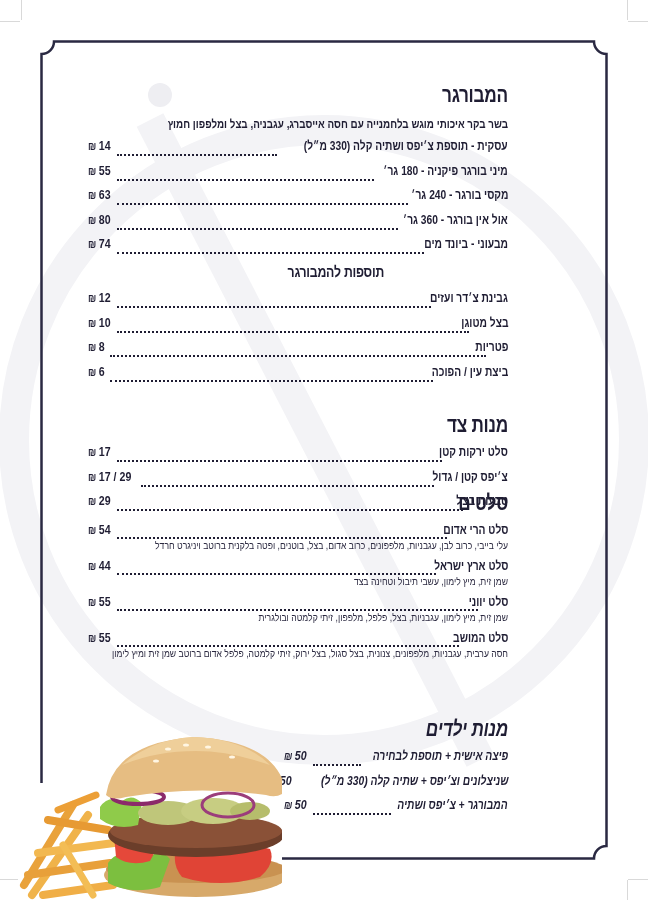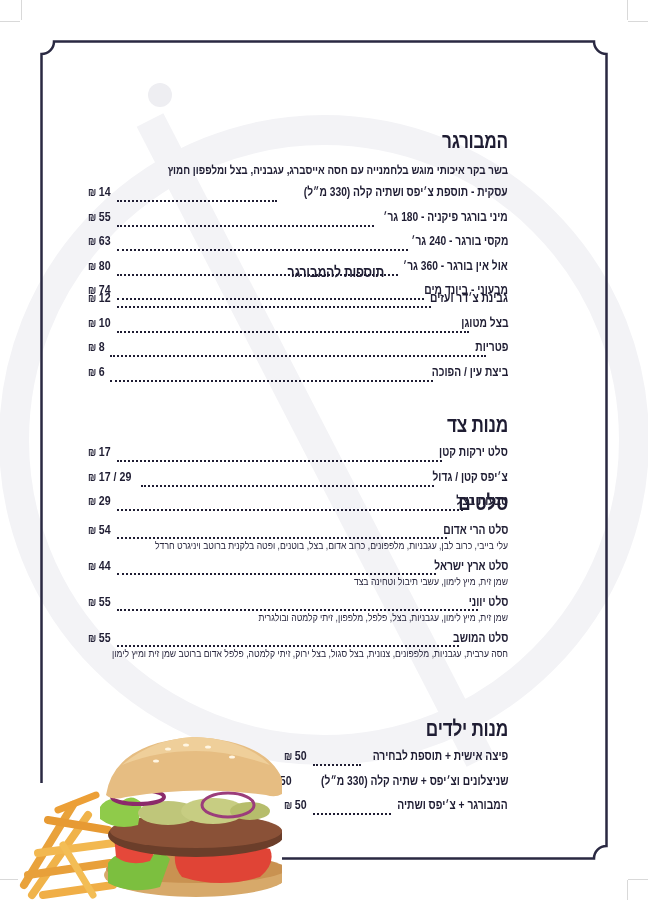--- a/index.html
+++ b/index.html
@@ -90,21 +90,21 @@
 <div class="crop" style="left:628px;top:879px;width:20px;height:1px;"></div>
 
 <div class="frame">
   <svg width="568" height="820" viewBox="0 0 568 820">
     <path d="M14 1.5 H554 A12.5 12.5 0 0 0 566.5 14 V806 A12.5 12.5 0 0 0 554 818.5 H14 A12.5 12.5 0 0 0 1.5 806 V14 A12.5 12.5 0 0 0 14 1.5 Z" fill="none" stroke="#2a2942" stroke-width="2.5"></path>
   </svg>
 </div>
 
 <div class="content">
 
-  <div class="section" style="top:2px;margin-top:46px;">
+  <div class="section" style="top:2px;">
     <div class="section-title">המבורגר</div>
     <div class="intro" style="margin-top:8px;">בשר בקר איכותי מוגש בלחמנייה עם חסה אייסברג, עגבניה, בצל ומלפפון חמוץ</div>
     <div style="margin-top:4px;">
       <div class="row">
         <span class="name">עסקית - תוספת צ׳יפס ושתיה קלה (330 מ״ל)</span>
         <span class="dots"></span>
         <span class="price"><span class="shekel">₪</span><span>14</span></span>
       </div>
       <div class="row">
         <span class="name">מיני בורגר פיקניה - 180 גר׳</span>
@@ -200,21 +200,21 @@
       <div class="row">
         <span class="name">סלט המושב</span>
         <span class="dots"></span>
         <span class="price"><span class="shekel">₪</span><span>55</span></span>
       </div>
       <div class="desc">חסה ערבית, עגבניות, מלפפונים, צנונית, בצל סגול, בצל ירוק, זיתי קלמטה, פלפל אדום ברוטב שמן זית ומיץ לימון</div>
     </div>
   </div>
 </div>
 
-<div class="section" style="left:284px; top:716px; width:224px;">
+<div class="section" style="left:284px; top:716px; width:224px;font-style:italic;">
   <div class="section-title">מנות ילדים</div>
   <div style="margin-top:4px;">
     <div class="row">
       <span class="name">פיצה אישית + תוספת לבחירה</span>
       <span class="dots"></span>
       <span class="price"><span class="shekel">₪</span><span>50</span></span>
     </div>
     <div class="row">
       <span class="name">שניצלונים וצ׳יפס + שתיה קלה (330 מ״ל)</span>
       <span class="dots"></span>

